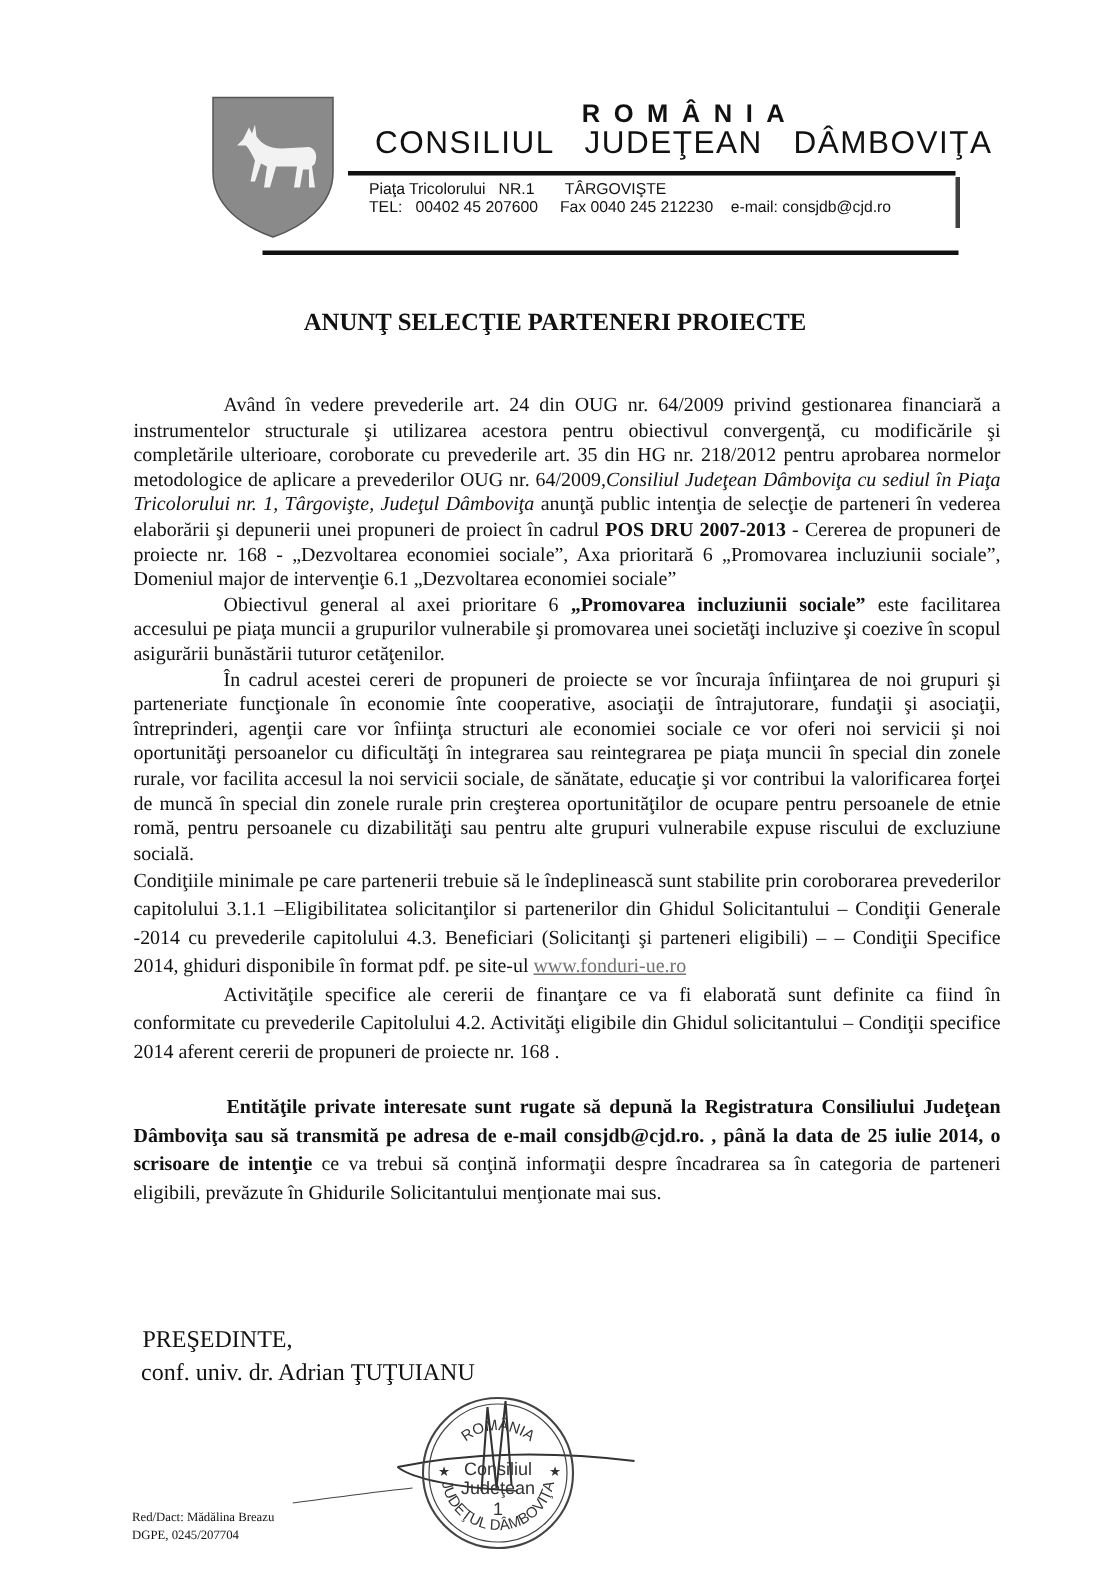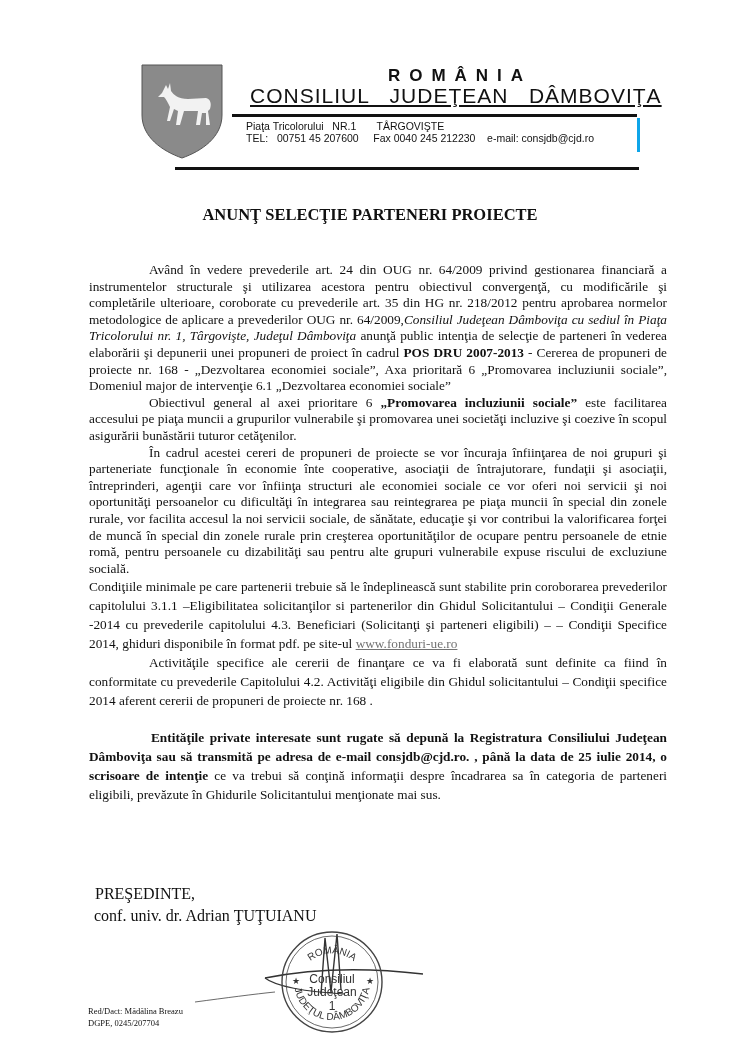--- a/index.html
+++ b/index.html
@@ -4,23 +4,23 @@
 <style>
   html, body { margin:0; padding:0; background:#ffffff; }
   body { width:740px; height:1049px; position:relative; overflow:hidden; color:#111; }
   .abs { position:absolute; }
   .sans { font-family:"Liberation Sans", sans-serif; }
   .serif { font-family:"Liberation Serif", serif; }
 
   
   .crest { left:140px; top:63px; width:84px; height:96px; }
   .country { left:330px; top:66px; width:260px; text-align:center; font-size:17px; font-weight:bold; letter-spacing:9px; }
-  .council { left:250px; top:84px; width:400px; font-size:21px; letter-spacing:1px;text-decoration:underline; }
+  .council { left:250px; top:84px; width:400px; font-size:21px; letter-spacing:1px; }
   .hdr-rule-1 { left:232px; top:114px; width:405px; height:3px; background:#111; }
-  .contact-box { left:240px; top:118px; width:397px; height:34px; border-right:3px solid #0ea5e9; }
+  .contact-box { left:240px; top:118px; width:397px; height:34px; border-right:3px solid #404040; }
   .contact-line { font-size:10.5px; line-height:12px; white-space:pre; }
   .hdr-rule-2 { left:175px; top:167px; width:464px; height:3px; background:#111; }
 
   
   .title { left:0; top:205px; width:740px; text-align:center; font-size:16.5px; font-weight:bold; }
 
   
   .body { left:89px; top:262px; width:578px; font-size:13.3px; line-height:16.6px; text-align:justify; }
   .body p { margin:0; }
   .indent { text-indent:60px; }
@@ -44,21 +44,21 @@
   <g fill="#f2f2f2">
     <path d="M22 30 L26 22 L28 26 L30 20 L31 28 C34 32 38 36 48 36 L66 35 C70 36 72 40 70 46 L68 48 L70 62 L66 62 L66 50 L62 50 L60 62 L56 62 L58 48 L44 48 L40 62 L36 62 L38 48 L34 46 L30 58 L27 58 L30 44 C28 40 26 36 24 34 L18 34 Z"></path>
   </g>
 </svg>
 
 <div class="abs country sans">ROMÂNIA</div>
 <div class="abs council sans" style="white-space:pre;">CONSILIUL   JUDEŢEAN   DÂMBOVIŢA</div>
 <div class="abs hdr-rule-1"></div>
 <div class="abs contact-box sans">
   <div class="contact-line" style="margin-left:6px;margin-top:2px;">Piaţa Tricolorului   NR.1       TÂRGOVIŞTE</div>
-  <div class="contact-line" style="margin-left:6px;">TEL:   00751 45 207600     Fax 0040 245 212230    e-mail: consjdb@cjd.ro</div>
+  <div class="contact-line" style="margin-left:6px;">TEL:   00402 45 207600     Fax 0040 245 212230    e-mail: consjdb@cjd.ro</div>
 </div>
 <div class="abs hdr-rule-2"></div>
 
 <div class="abs title serif">ANUNŢ SELECŢIE PARTENERI PROIECTE</div>
 
 <div class="abs body serif">
   <p class="indent">
     <span>Având în vedere prevederile art. 24 din OUG nr. 64/2009 privind gestionarea financiară a instrumentelor structurale şi utilizarea acestora pentru obiectivul convergenţă, cu modificările şi completările ulterioare, coroborate cu prevederile art. 35 din HG nr. 218/2012 pentru aprobarea normelor metodologice de aplicare a prevederilor OUG nr. 64/2009,</span><i>Consiliul Judeţean Dâmboviţa cu sediul în Piaţa Tricolorului nr. 1, Târgovişte, Judeţul Dâmboviţa</i><span> anunţă public intenţia de selecţie de parteneri în vederea  elaborării şi depunerii unei propuneri de proiect în cadrul </span><b>POS DRU 2007-2013</b><span> -  Cererea de propuneri de proiecte nr. 168 - „Dezvoltarea economiei sociale”, Axa prioritară 6 „Promovarea incluziunii sociale”, Domeniul major de intervenţie 6.1 „Dezvoltarea economiei sociale”</span>
   </p>
   <p class="indent">

